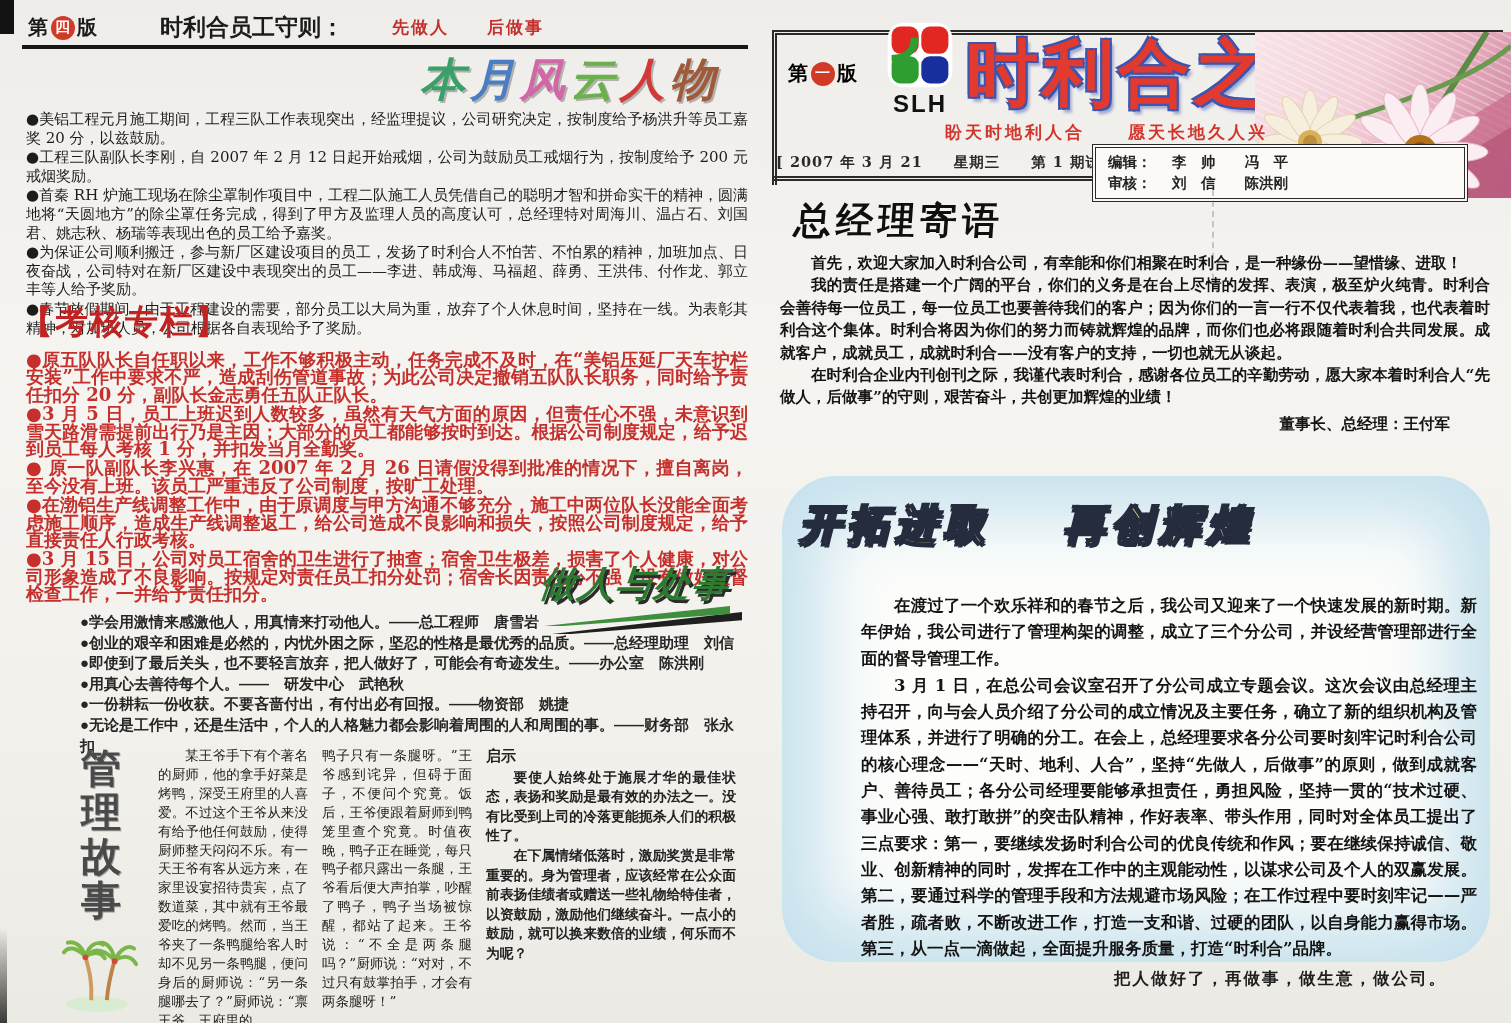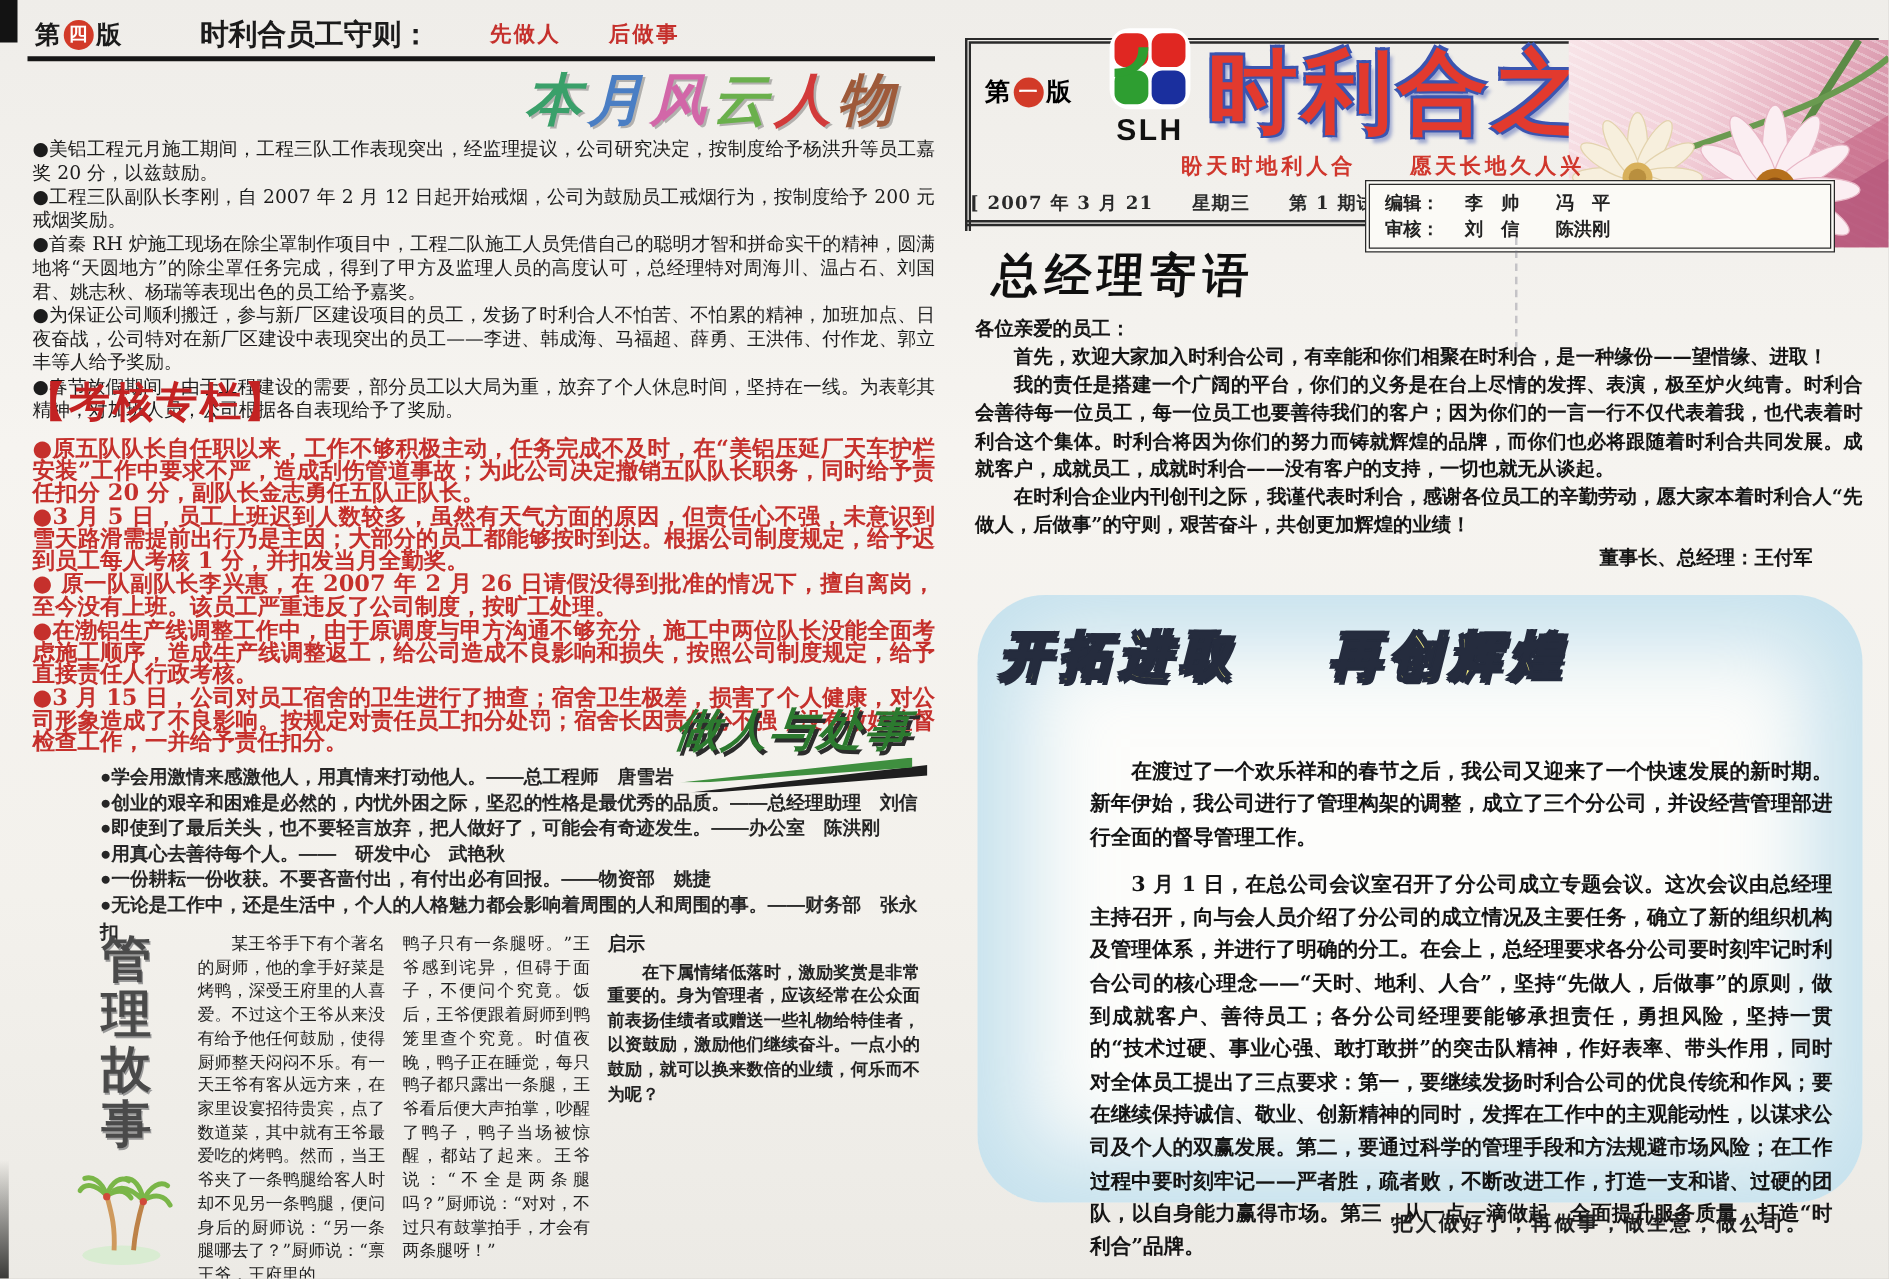--- a/index.html
+++ b/index.html
@@ -97,21 +97,21 @@
 
   .pioneer-box{position:absolute;left:22px;top:476px;width:708px;height:486px;border-radius:54px;background:#fdfdfb;
     box-shadow:inset 0 0 70px 38px rgba(141,198,224,.5);}
   .pioneer-title{position:absolute;left:40px;top:498px;margin:0;font-size:41px;font-weight:900;font-style:italic;
     color:#f2eb7e;letter-spacing:7px;font-family:"DejaVu Serif",serif;white-space:nowrap;
     -webkit-text-stroke:1.6px #252c3e;
     text-shadow:-2px -2px 0 #252c3e,2px -2px 0 #252c3e,-2px 2px 0 #252c3e,2px 3px 0 #252c3e;}
   .pioneer-gap{display:inline-block;width:72px;}
   .pioneer-body{position:absolute;left:100px;top:592px;width:618px;font-size:16.5px;line-height:26.3px;color:#141414;
     text-align:justify;font-weight:600;font-family:"DejaVu Serif",serif;}
-  .pioneer-body p{margin:12px;text-indent:2em;}
+  .pioneer-body p{margin:1px;text-indent:2em;}
   .bottom-slogan{position:absolute;right:64px;top:968px;margin:0;font-size:16.5px;font-weight:800;color:#1e1e1e;
     letter-spacing:2px;font-family:"DejaVu Serif",serif;}
 </style>
 </head>
 <body>
 
 <div class="spread">
   <div class="corner-scan"></div>
   <div class="edge-scan"></div>
 
@@ -193,20 +193,21 @@
         </svg>
       </div>
       <div class="story-col story-c1">
         <p class="p-indent">某王爷手下有个著名的厨师，他的拿手好菜是烤鸭，深受王府里的人喜爱。不过这个王爷从来没有给予他任何鼓励，使得厨师整天闷闷不乐。有一天王爷有客从远方来，在家里设宴招待贵宾，点了数道菜，其中就有王爷最爱吃的烤鸭。然而，当王爷夹了一条鸭腿给客人时却不见另一条鸭腿，便问身后的厨师说：“另一条腿哪去了？”厨师说：“禀王爷，王府里的</p>
       </div>
       <div class="story-col story-c2">
         <p>鸭子只有一条腿呀。”王爷感到诧异，但碍于面子，不便问个究竟。饭后，王爷便跟着厨师到鸭笼里查个究竟。时值夜晚，鸭子正在睡觉，每只鸭子都只露出一条腿，王爷看后便大声拍掌，吵醒了鸭子，鸭子当场被惊醒，都站了起来。王爷说：“不全是两条腿吗？”厨师说：“对对，不过只有鼓掌拍手，才会有两条腿呀！”</p>
       </div>
       <div class="story-col story-c3">
         <h3 class="insight-h">启示</h3>
+        <p class="p-indent">要使人始终处于施展才华的最佳状态，表扬和奖励是最有效的办法之一。没有比受到上司的冷落更能扼杀人们的积极性了。</p>
         <p class="p-indent">在下属情绪低落时，激励奖赏是非常重要的。身为管理者，应该经常在公众面前表扬佳绩者或赠送一些礼物给特佳者，以资鼓励，激励他们继续奋斗。一点小的鼓励，就可以换来数倍的业绩，何乐而不为呢？</p>
       </div>
     </div>
   </section>
 
   <section class="page page-right">
     <div class="hdr-frame"></div>
     <div class="hdr-line1"></div>
 
     <div class="rp-badge badge">
@@ -288,21 +289,20 @@
       <div class="editor-row">
         <span class="lbl">审核：</span>
         <span>刘　信　　陈洪刚</span>
       </div>
     </div>
 
     <div class="crease"></div>
 
     <h2 class="gm-title">总经理寄语</h2>
     <div class="gm-body">
-      <p class="salutation">各位亲爱的员工：</p>
       <p class="p-indent">首先，欢迎大家加入时利合公司，有幸能和你们相聚在时利合，是一种缘份——望惜缘、进取！</p>
       <p class="p-indent">我的责任是搭建一个广阔的平台，你们的义务是在台上尽情的发挥、表演，极至炉火纯青。时利合会善待每一位员工，每一位员工也要善待我们的客户；因为你们的一言一行不仅代表着我，也代表着时利合这个集体。时利合将因为你们的努力而铸就辉煌的品牌，而你们也必将跟随着时利合共同发展。成就客户，成就员工，成就时利合——没有客户的支持，一切也就无从谈起。</p>
       <p class="p-indent">在时利合企业内刊创刊之际，我谨代表时利合，感谢各位员工的辛勤劳动，愿大家本着时利合人“先做人，后做事”的守则，艰苦奋斗，共创更加辉煌的业绩！</p>
       <p class="gm-sig">董事长、总经理：王付军</p>
     </div>
 
     <div class="pioneer-box"></div>
     <h2 class="pioneer-title">
       <span>开拓进取</span><span class="pioneer-gap"></span><span>再创辉煌</span>
     </h2>

